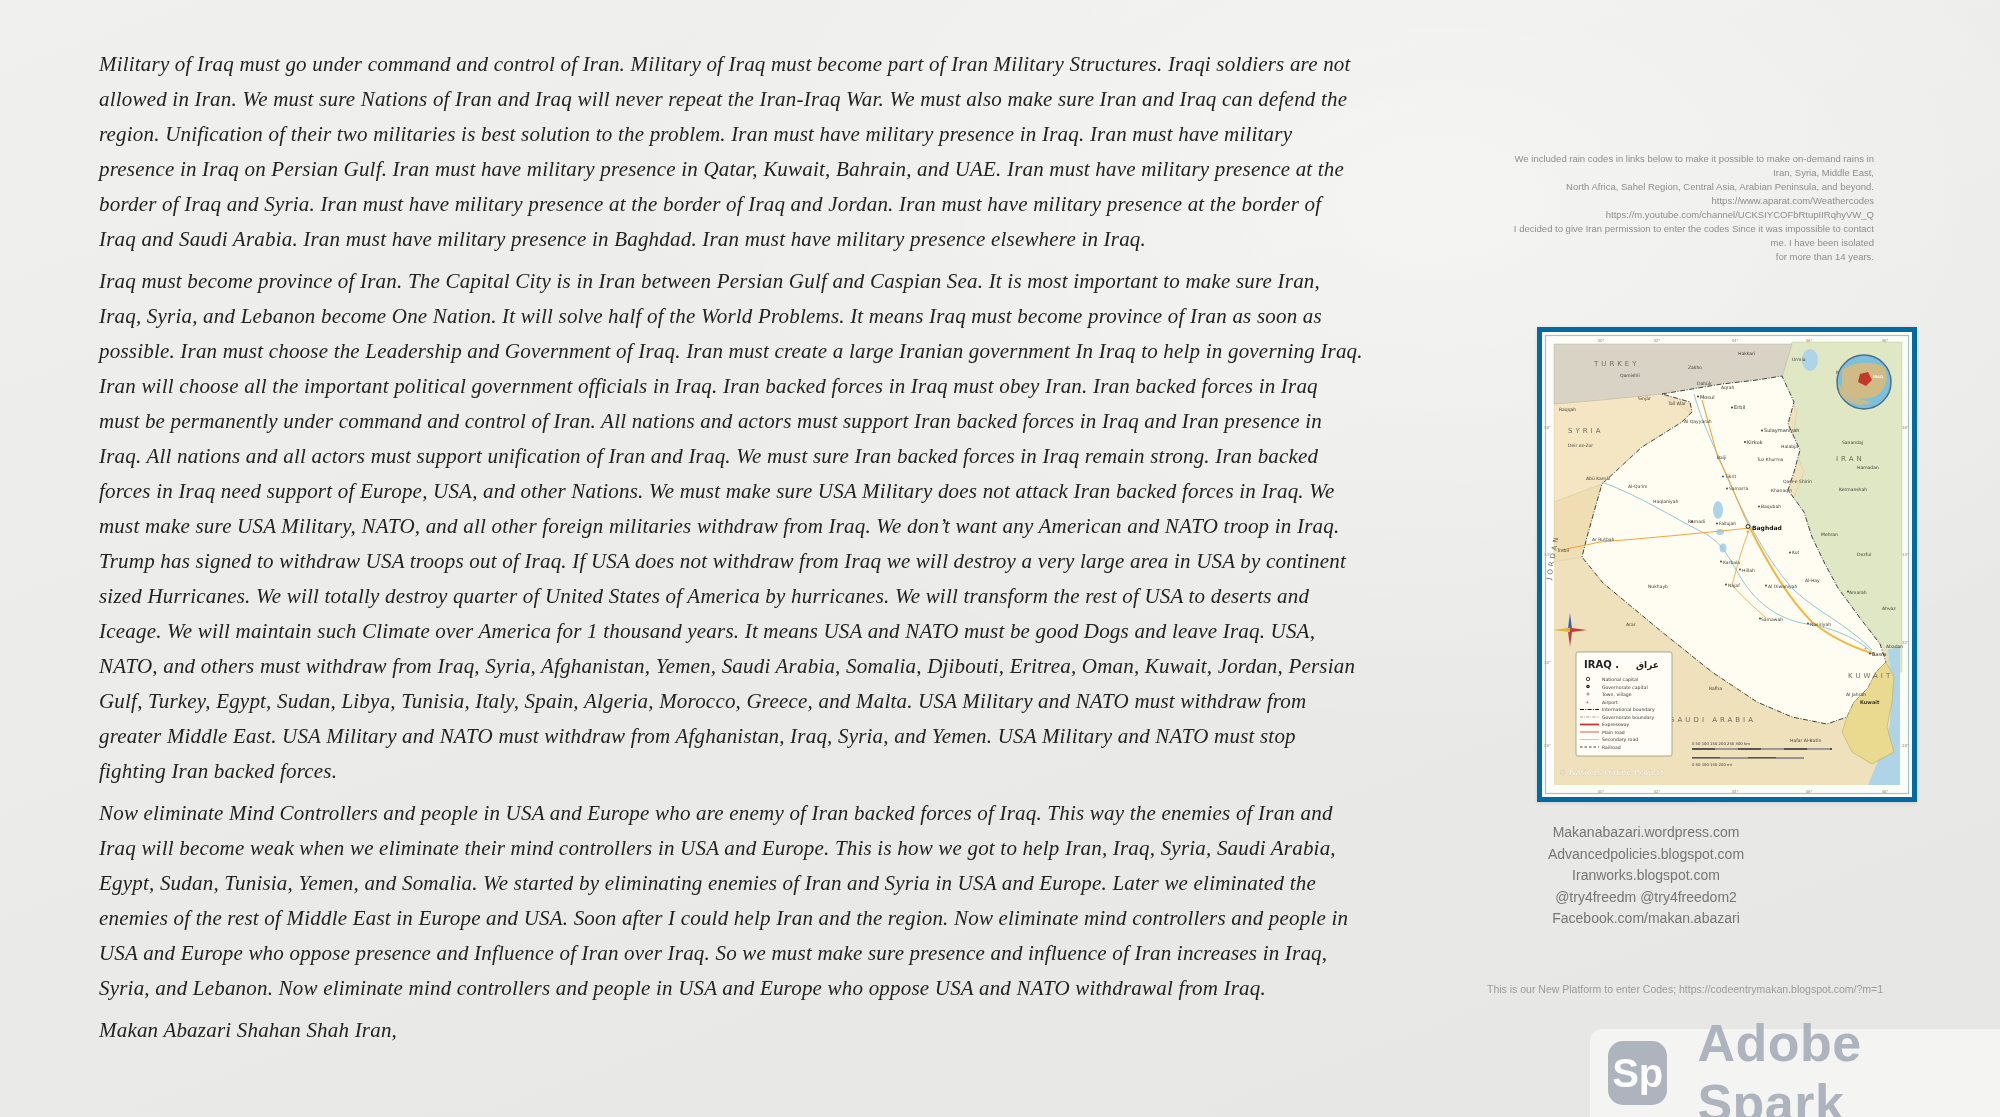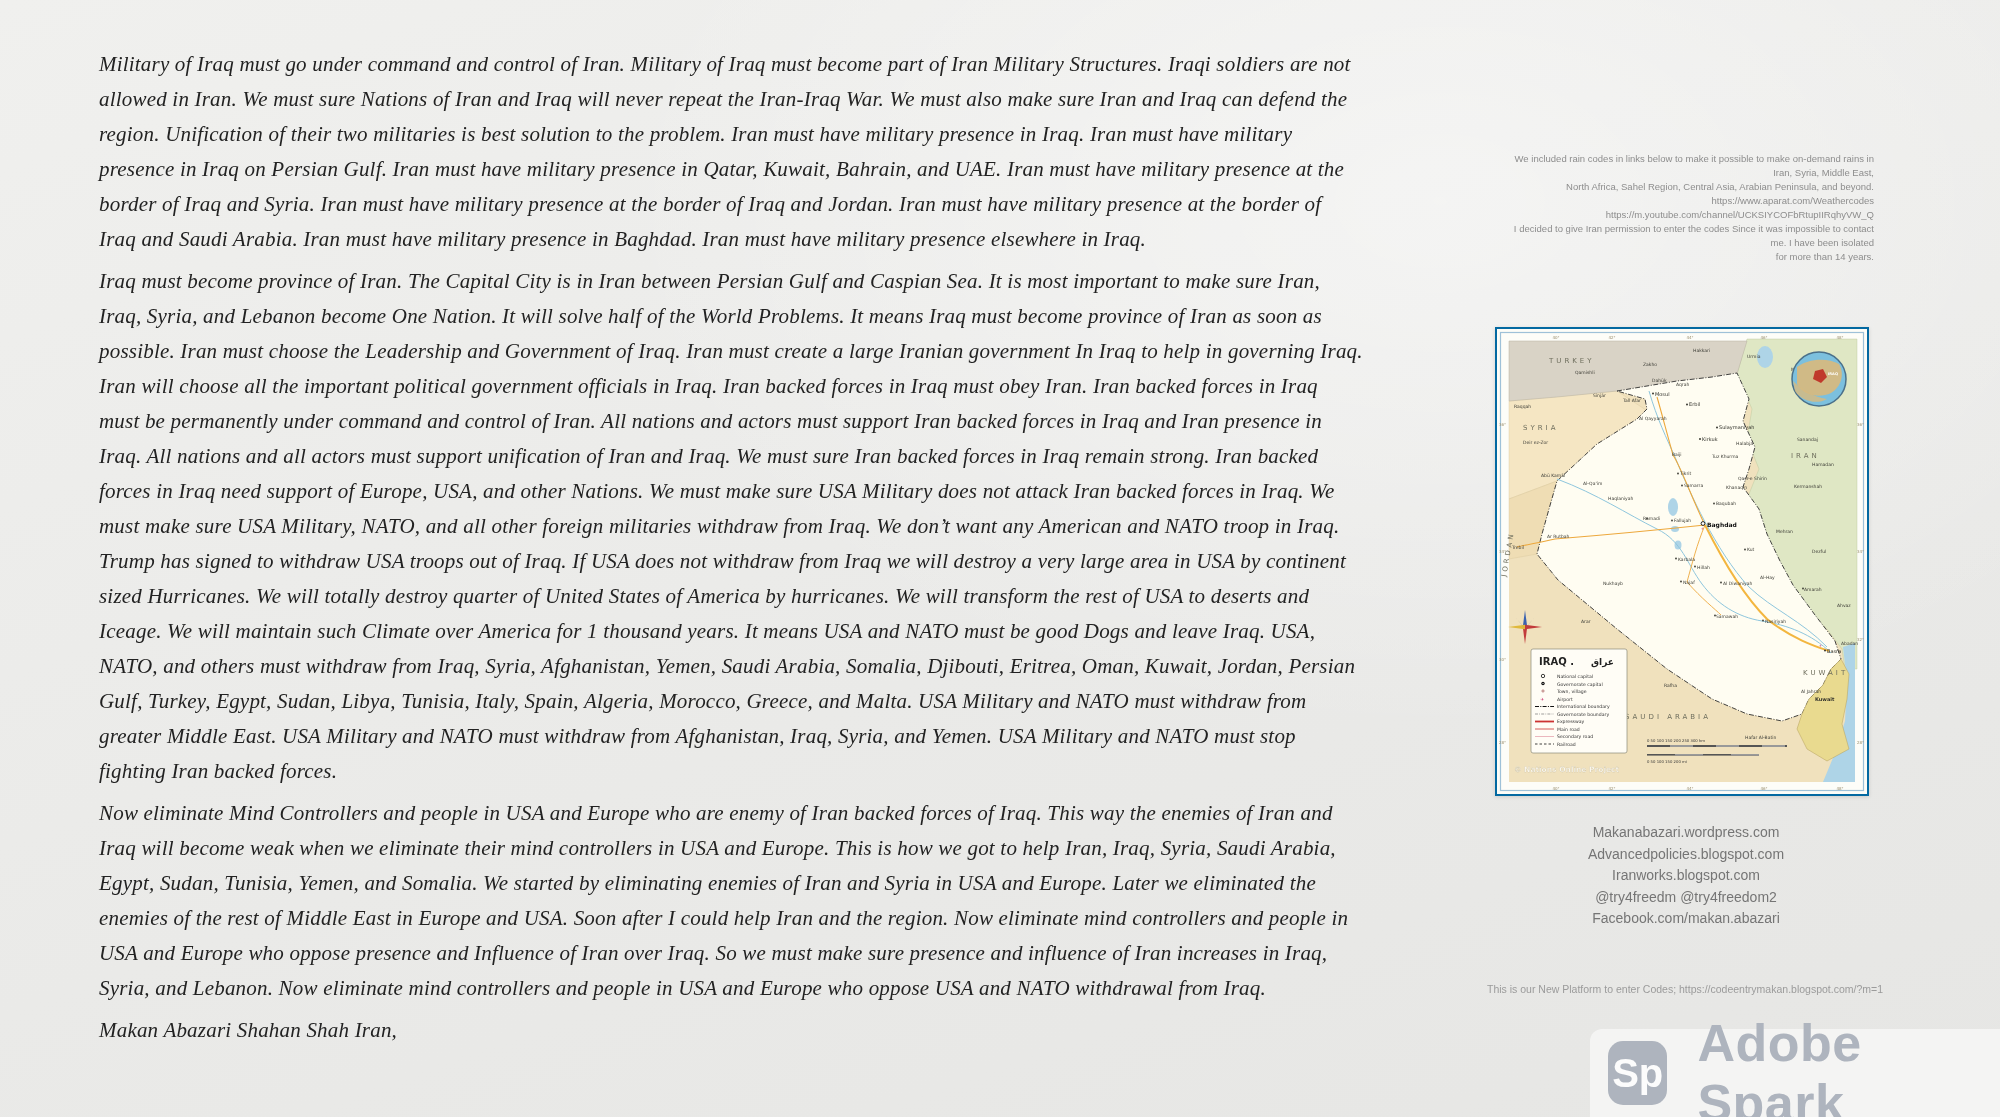--- a/index.html
+++ b/index.html
@@ -14,26 +14,26 @@
     position:absolute;left:92px;top:40px;width:1278px;
     font-family:"Liberation Serif", serif;font-style:italic;
     font-size:21px;line-height:35px;color:#222;letter-spacing:.2px;
   }
   .doc-text p{margin:7px;}
   .rain-note{
     position:absolute;left:1498px;top:152px;width:376px;
     font-size:9.5px;line-height:14px;color:#8d8d8d;text-align:right;
   }
   .map-card{
-    position:absolute;left:1495px;top:327px;width:370px;height:465px;
-    background:#fff;border:2px solid #0369a1;box-shadow:0 1px 4px rgba(0,0,0,.12);
+    position:absolute;left:1537px;top:327px;width:370px;height:465px;
+    background:#fff;border:5px solid #0369a1;box-shadow:0 1px 4px rgba(0,0,0,.12);
   }
   .map-card svg{display:block;}
   .links-block{
-    position:absolute;left:1498px;top:822px;width:376px;
+    position:absolute;left:1458px;top:822px;width:376px;
     font-size:14px;line-height:21.5px;color:#757575;text-align:center;
   }
   .platform-note{
     position:absolute;left:1395px;top:980px;width:580px;
     font-size:10.5px;line-height:19px;color:#9b9b9b;text-align:center;
   }
   .wm-band{
     position:absolute;right:0;bottom:0;height:88px;width:410px;
     background:rgba(252,252,252,.62);border-radius:12px 0 0 0;
     display:flex;align-items:center;gap:30px;padding-left:18px;box-sizing:border-box;

